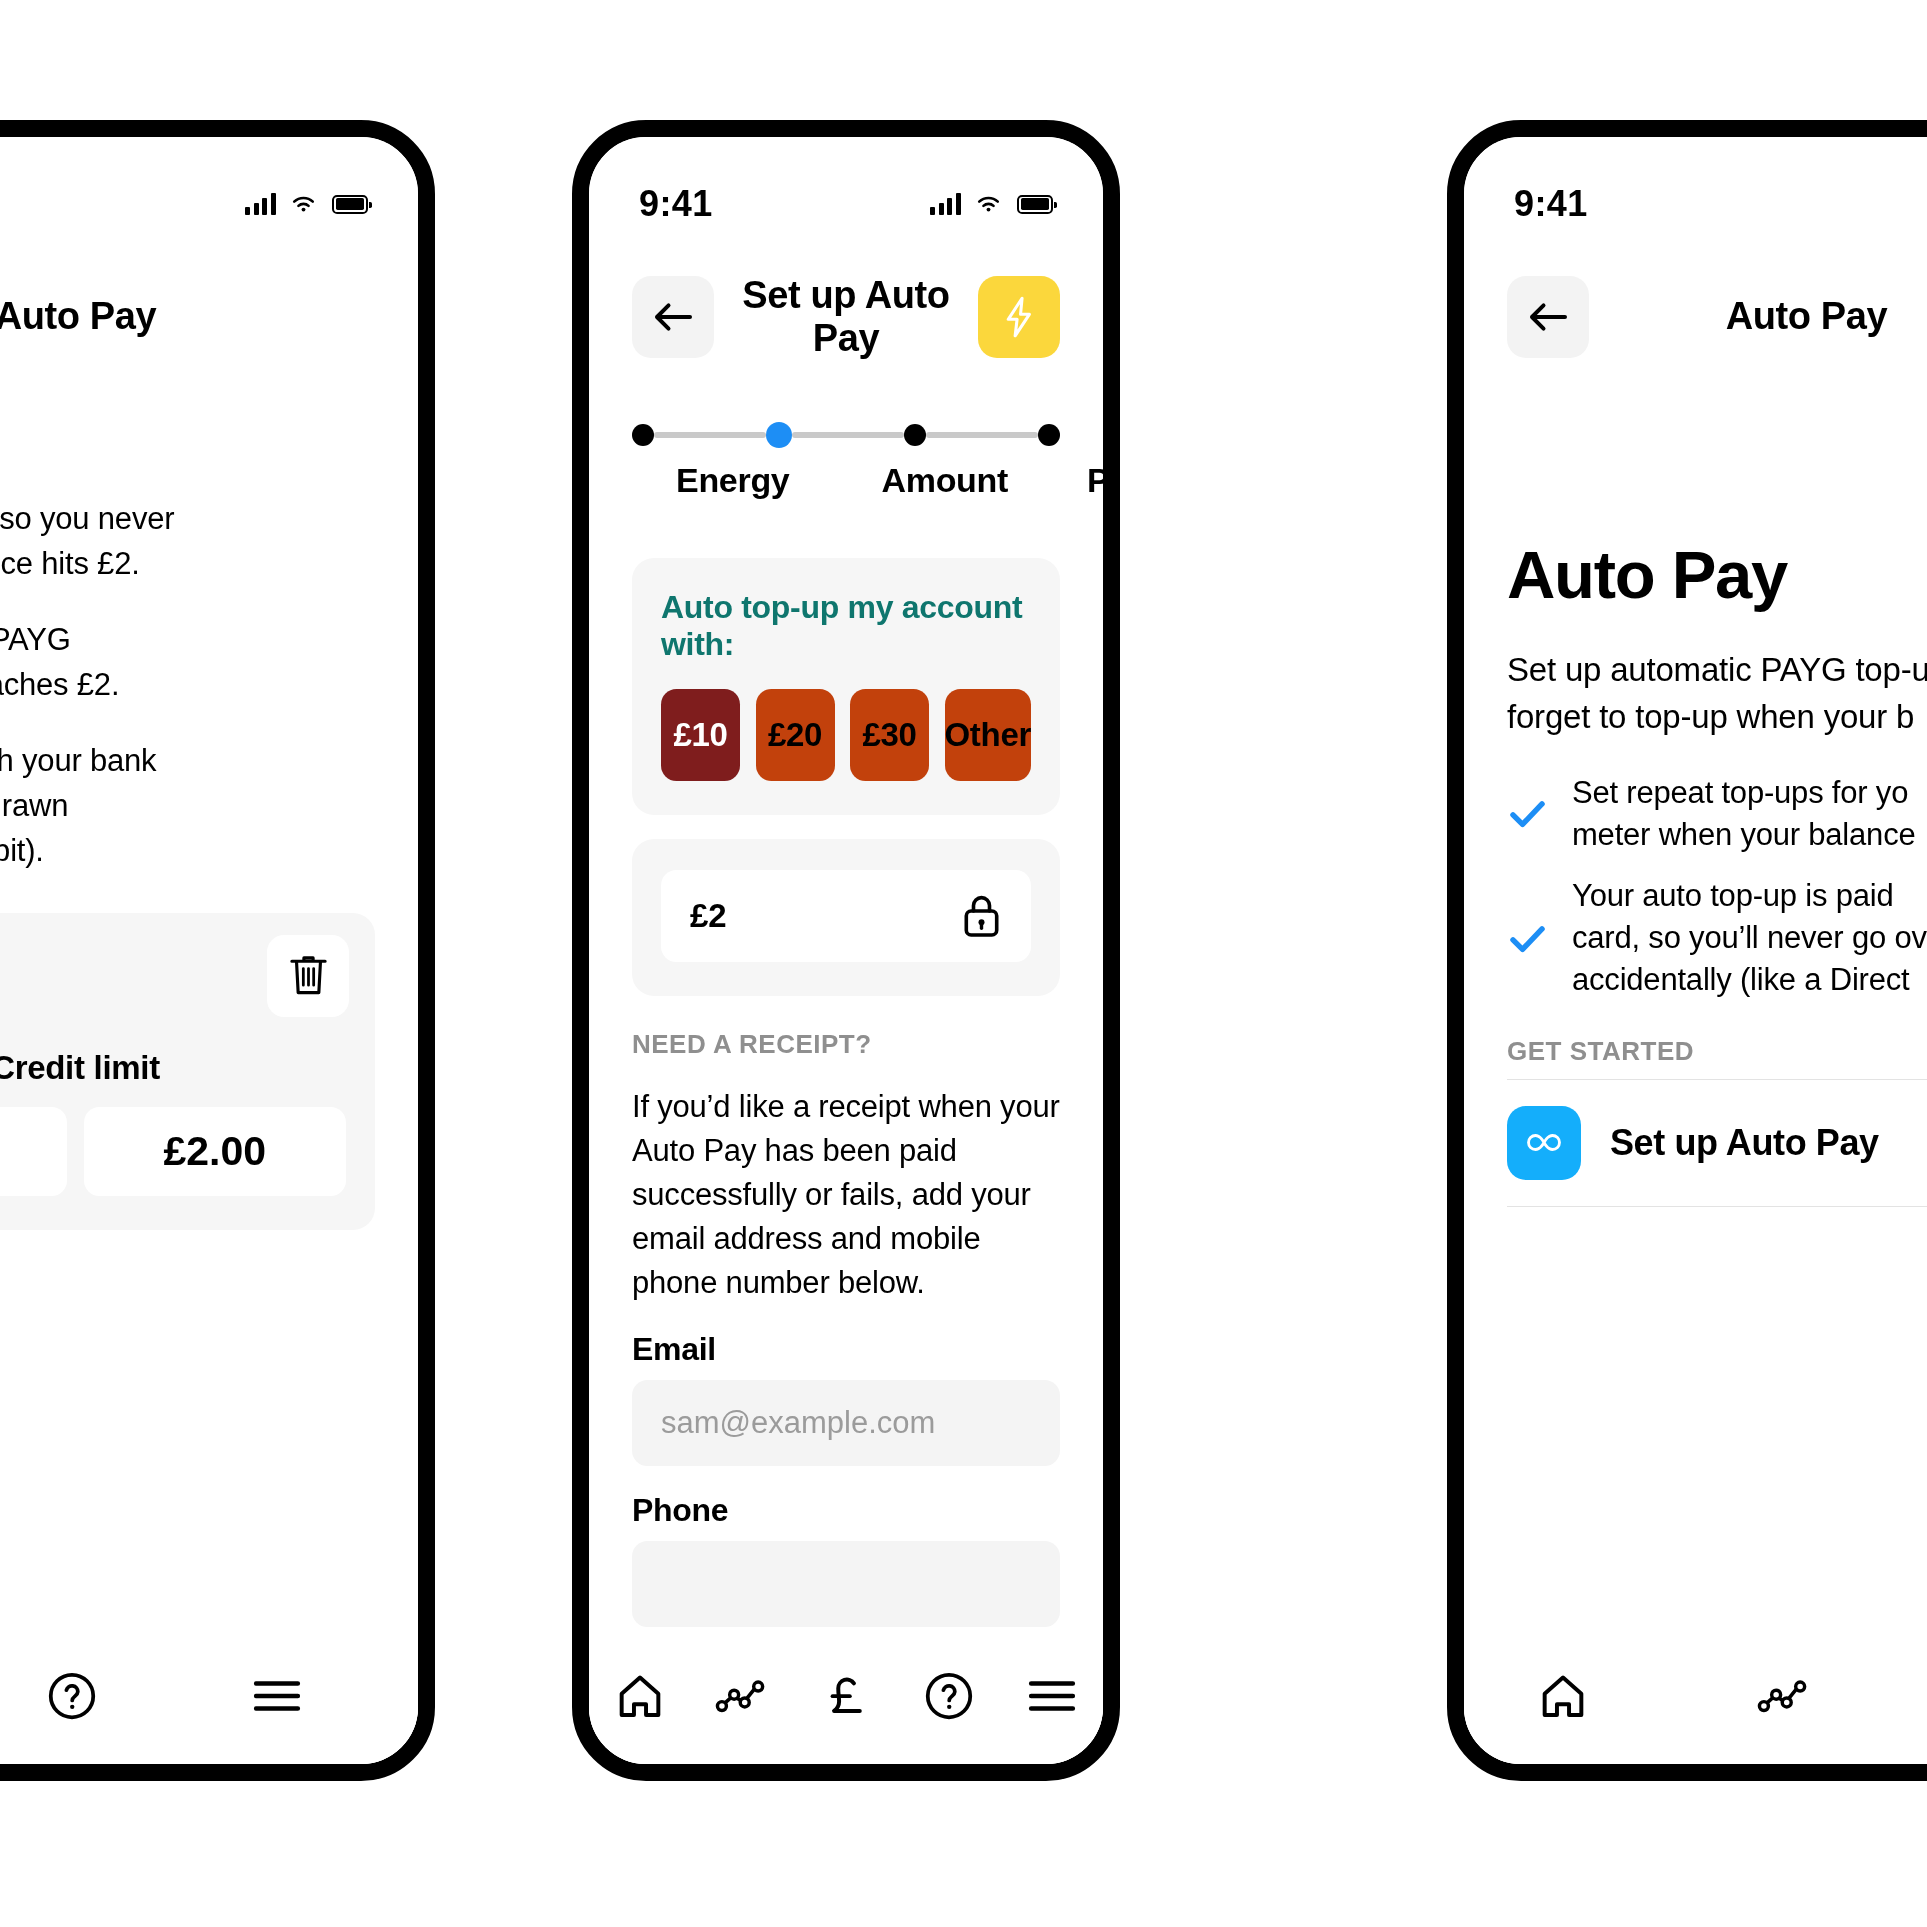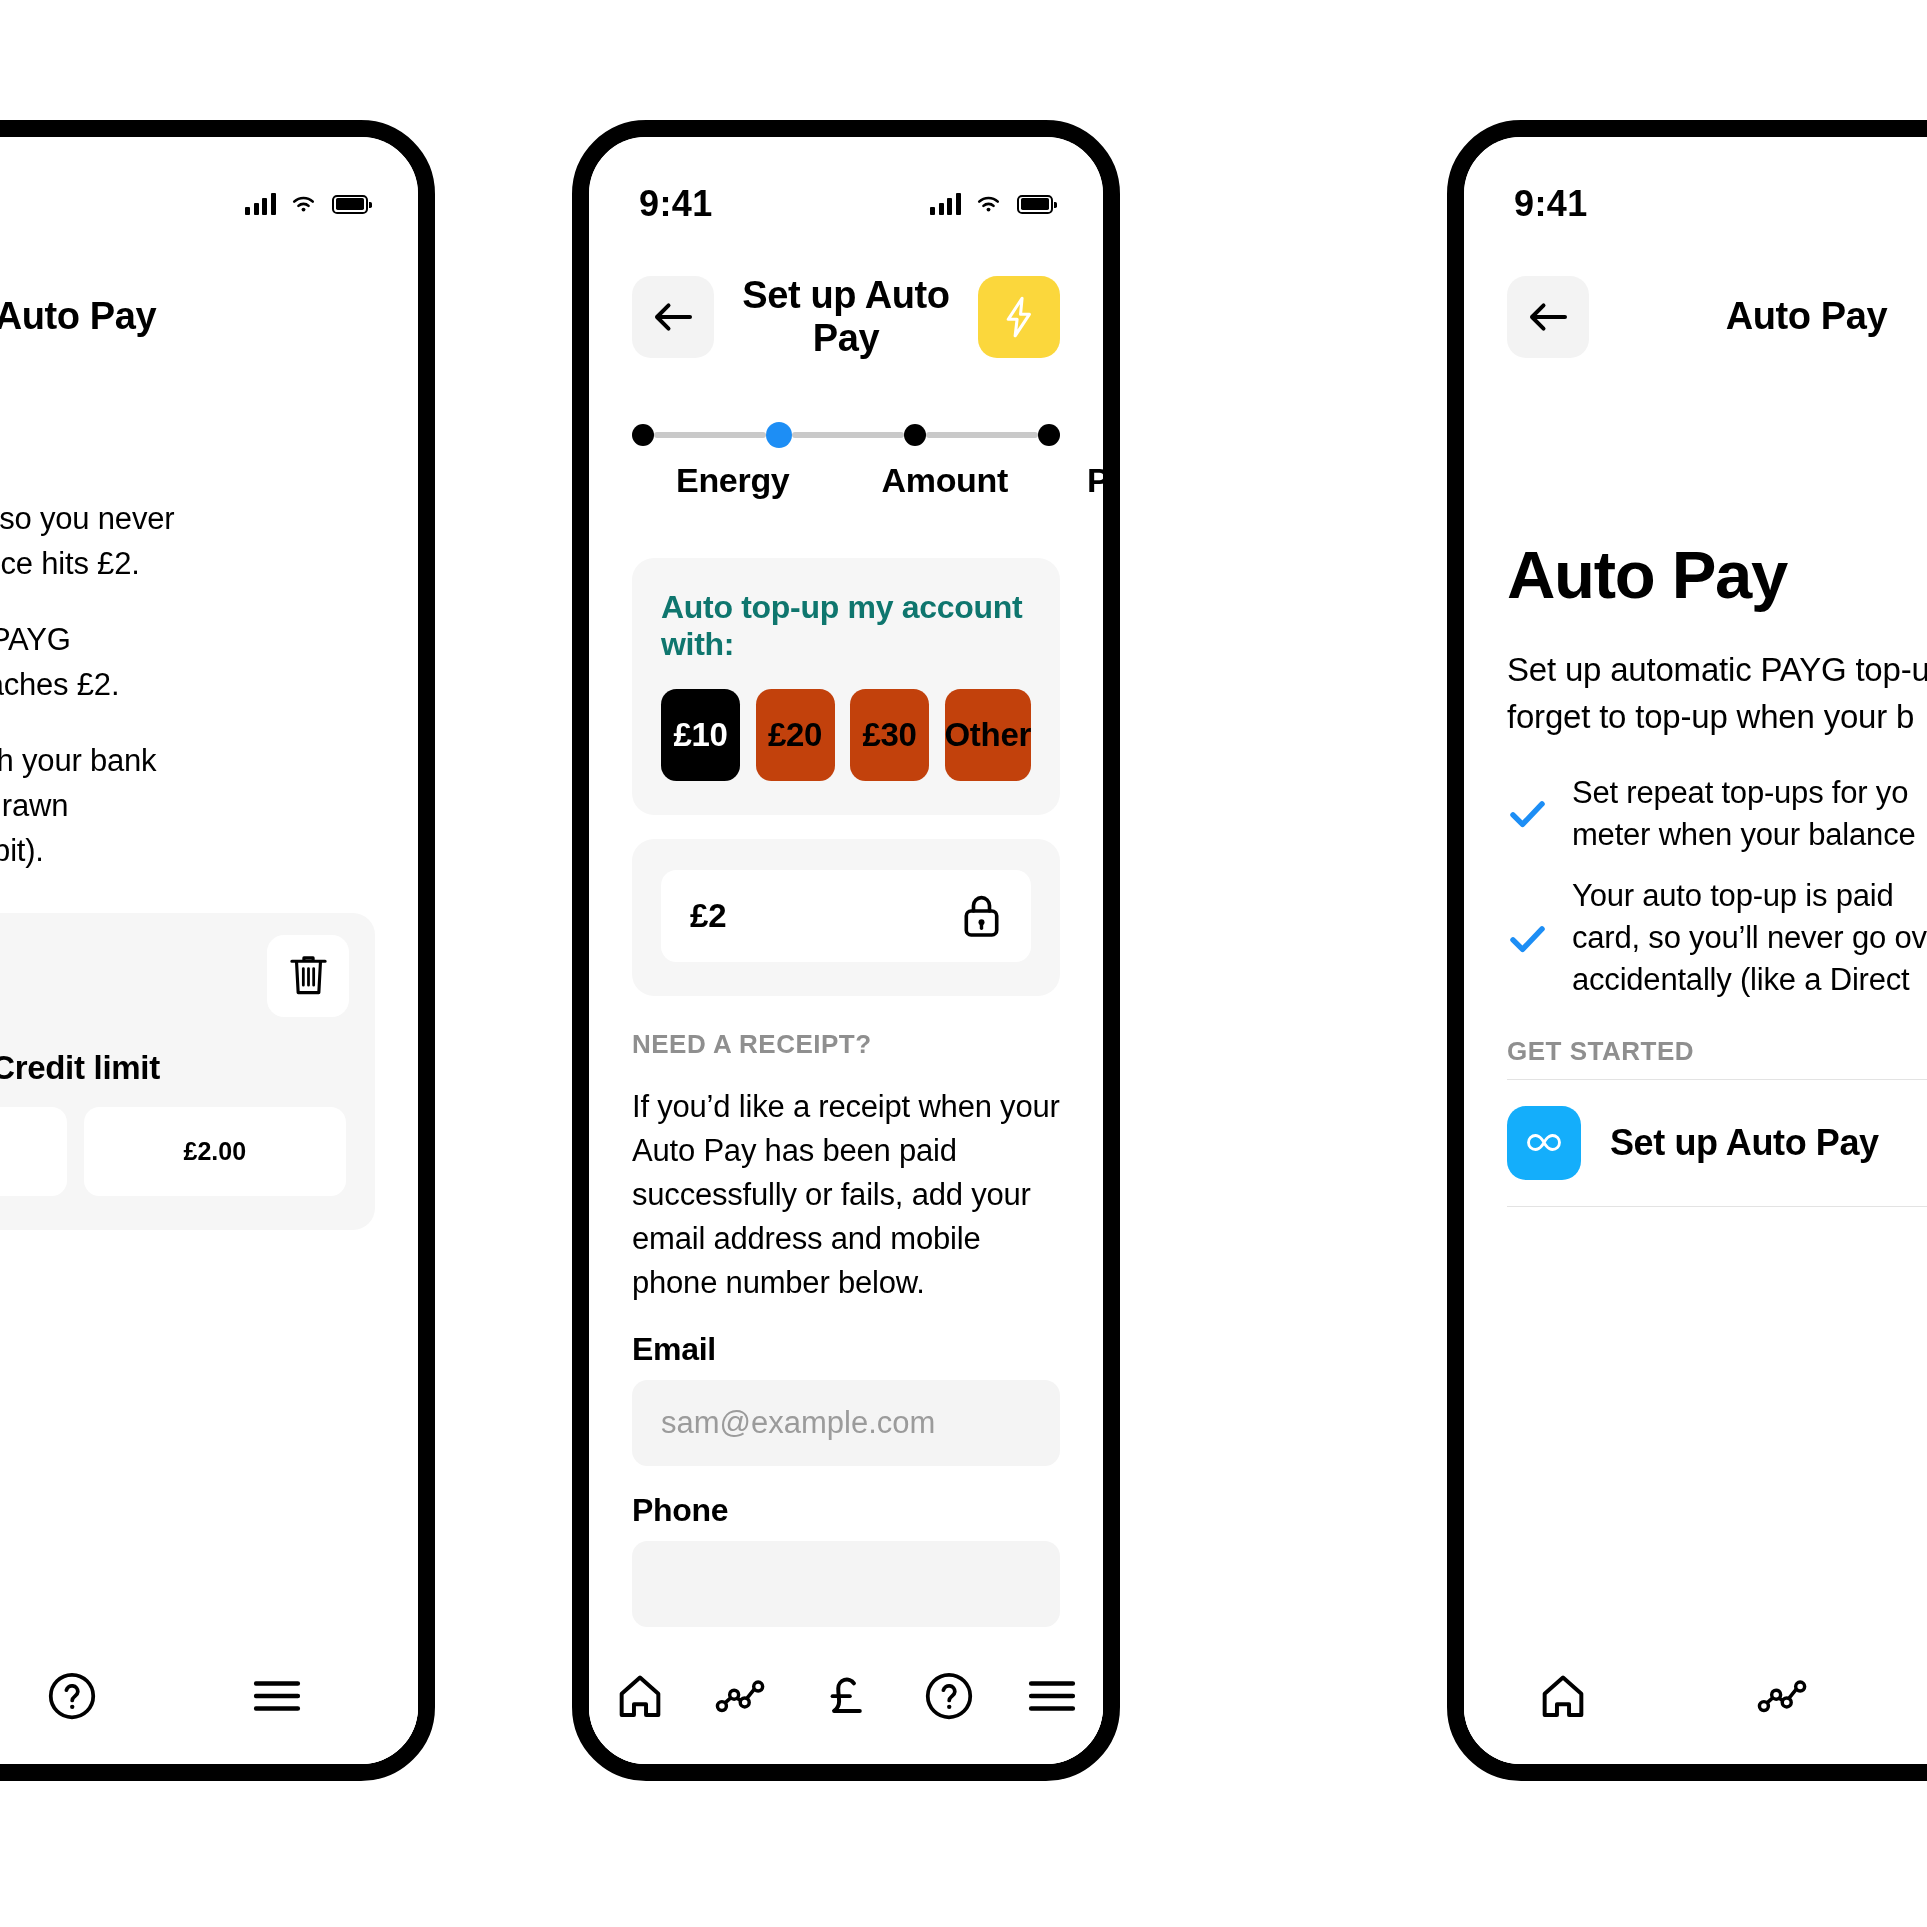--- a/index.html
+++ b/index.html
@@ -82,21 +82,21 @@
   }
   .card-title {
     font-size: 32px; font-weight: 700; color:#0f766e; letter-spacing:-0.3px; margin-bottom: 26px;
   }
   .amount-row { display:flex; gap: 15.4px; }
   .amt {
     flex:1; height: 92px; border-radius: 15.4px; background:#c2410c;
     display:flex; align-items:center; justify-content:center;
     font-size: 33px; font-weight: 700; color:#000; letter-spacing:-0.3px;
   }
-  .amt.selected { background:#000000; color:#fff; }
+  .amt.selected { background:#7f1d1d; color:#fff; }
 
   .value-field {
     background:#fff; border-radius:15.4px; height: 92px;
     display:flex; align-items:center; justify-content:space-between;
     padding: 0 29px;
     font-size: 33px; font-weight: 700; color:#000;
   }
 
   
   .sec { margin: 33px 43px 0 43px; }
@@ -131,21 +131,21 @@
     position:absolute; right: 26px; top: 22px;
   }
   .credit-label {
     text-align:center; font-size: 33px; font-weight:700; color:#000;
     margin-top: 110px; margin-bottom: 20.5px; letter-spacing:-0.3px;
   }
   .credit-fields { display:flex; gap: 17px; padding: 0 3.4px; }
   .credit-box {
     flex:1; background:#fff; border-radius:15.4px; height:89px;
     display:flex; align-items:center; justify-content:center;
-    font-size: 25px; font-weight: 700; color:#000;
+    font-size: 41px; font-weight: 700; color:#000;
   }
 
   
   .big-title {
     font-size: 67px; font-weight: 700; color:#000; letter-spacing:-1.3px;
     margin: 0 43px; padding-top: 5.1px;
   }
   .intro {
     font-size: 33px; color:#000; line-height:1.42; margin: 34px 43px 0 43px; letter-spacing:-0.2px;
   }

